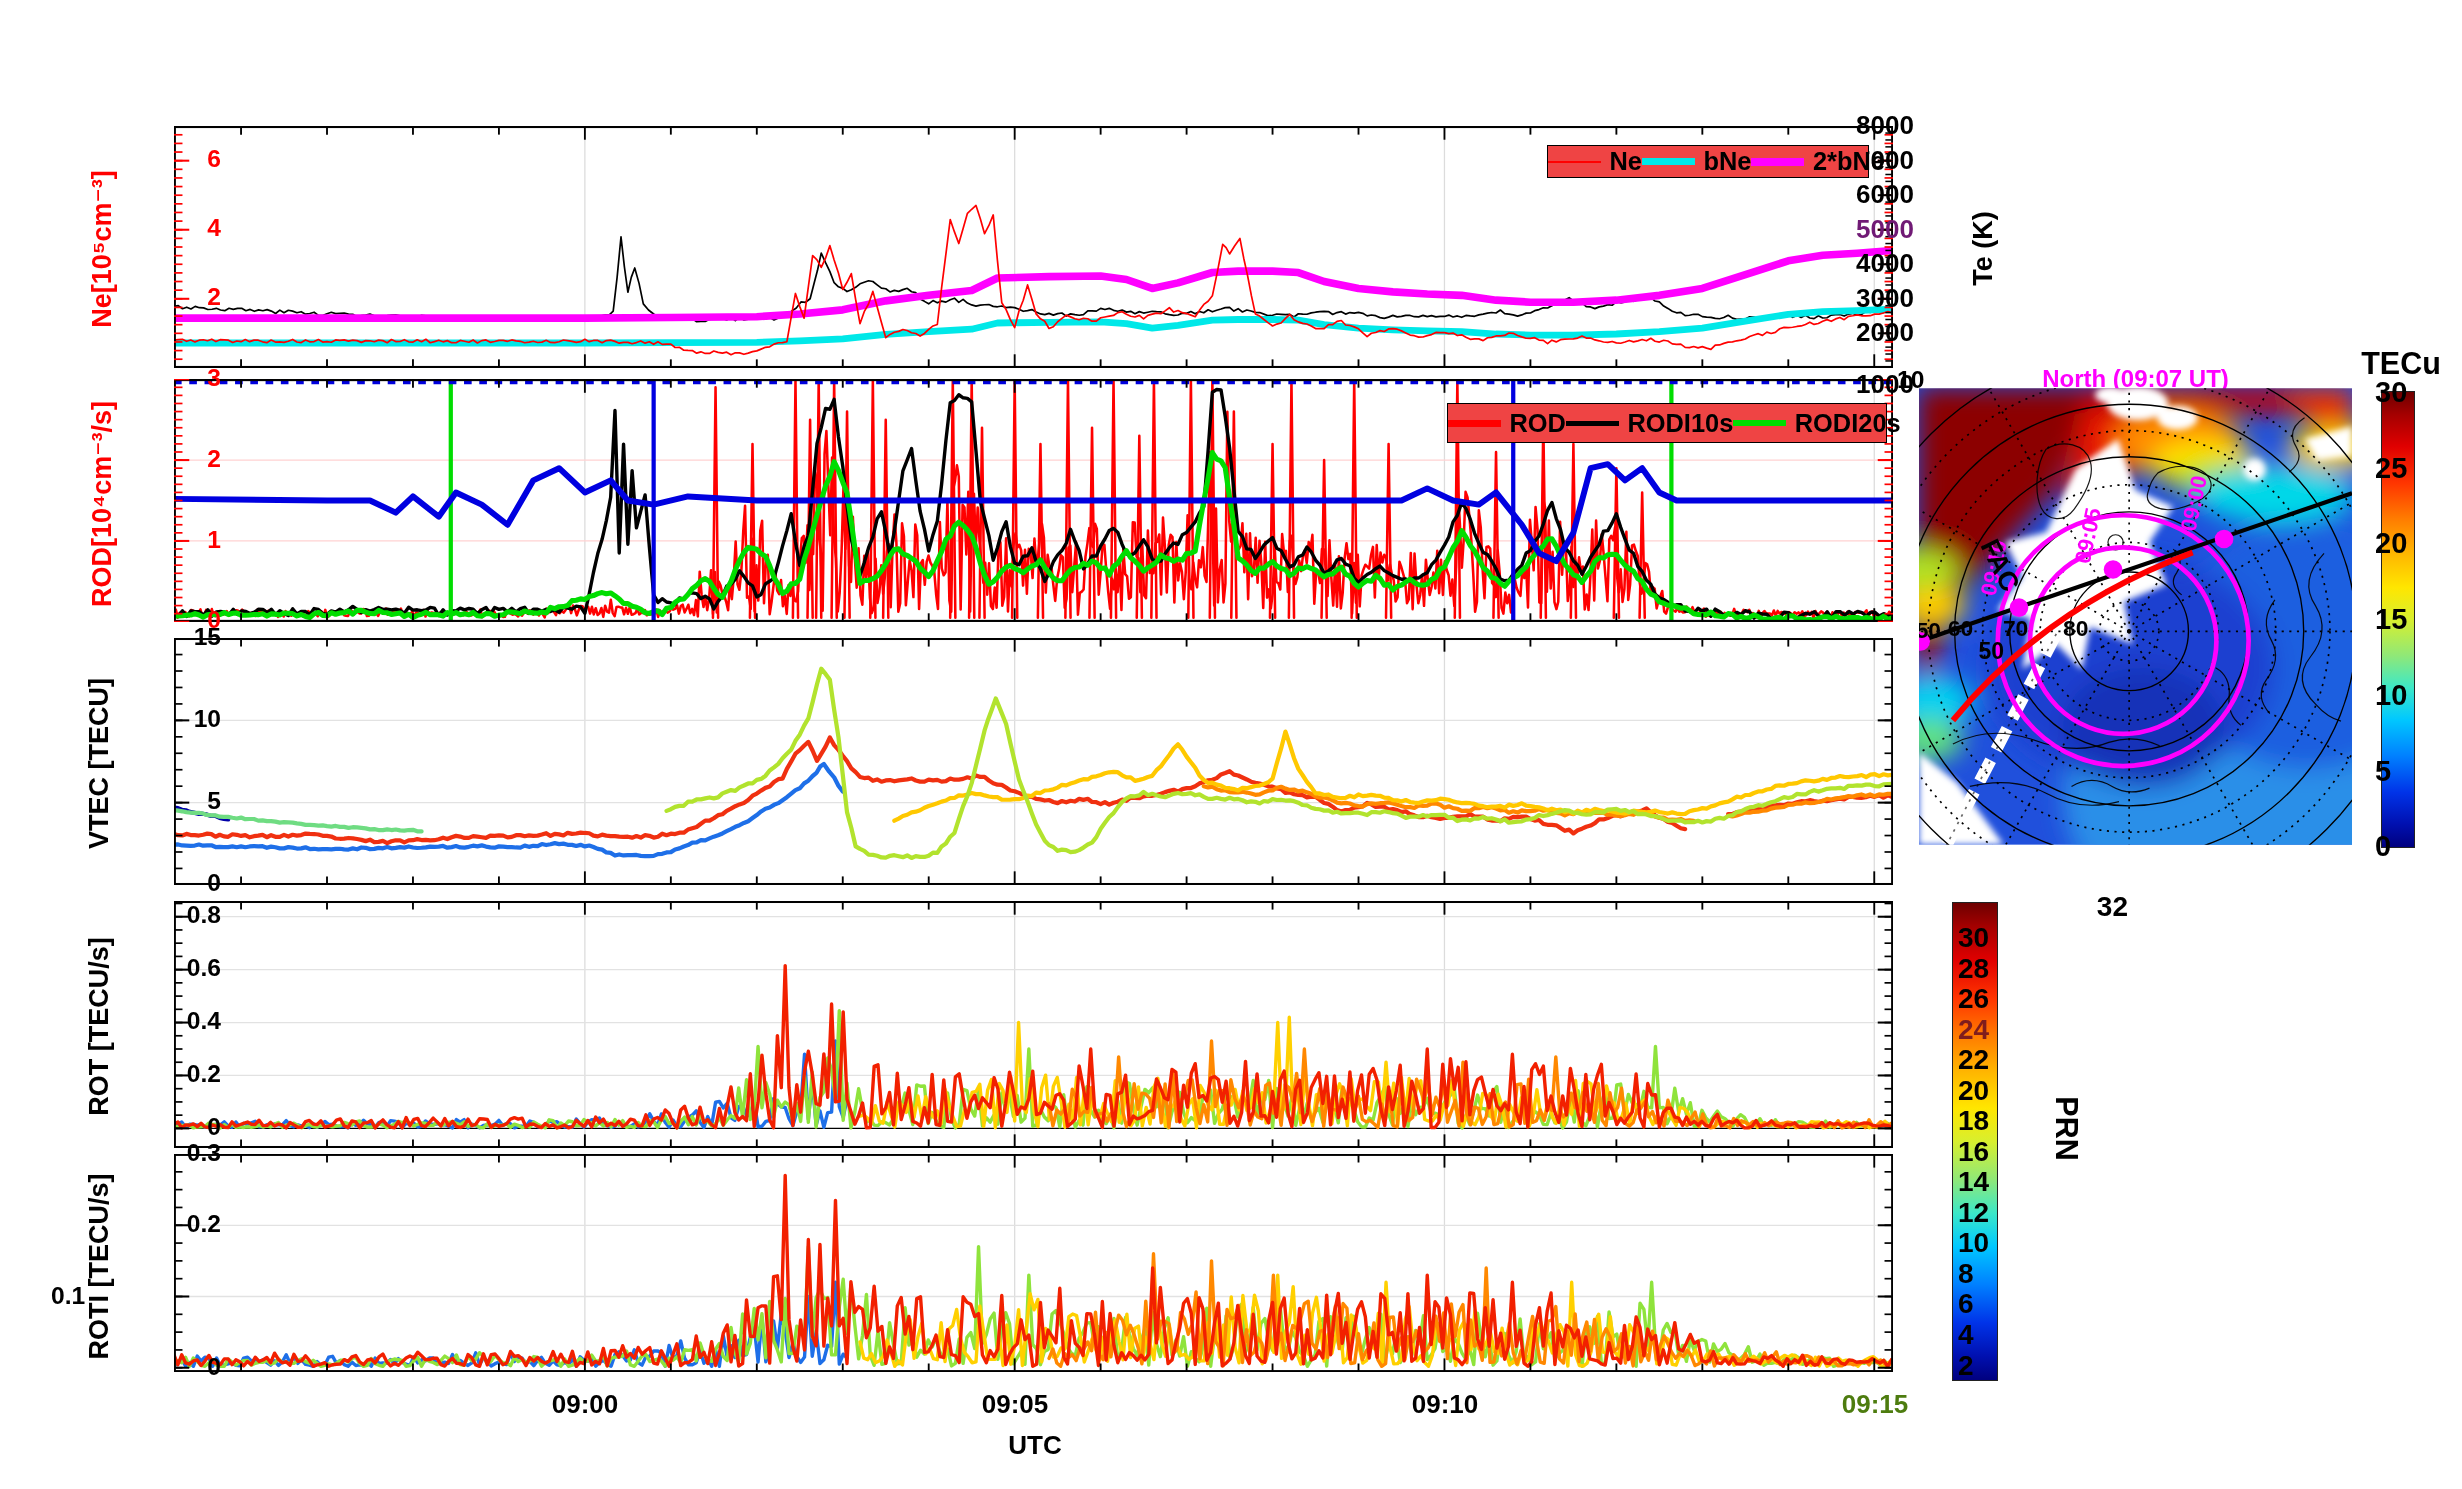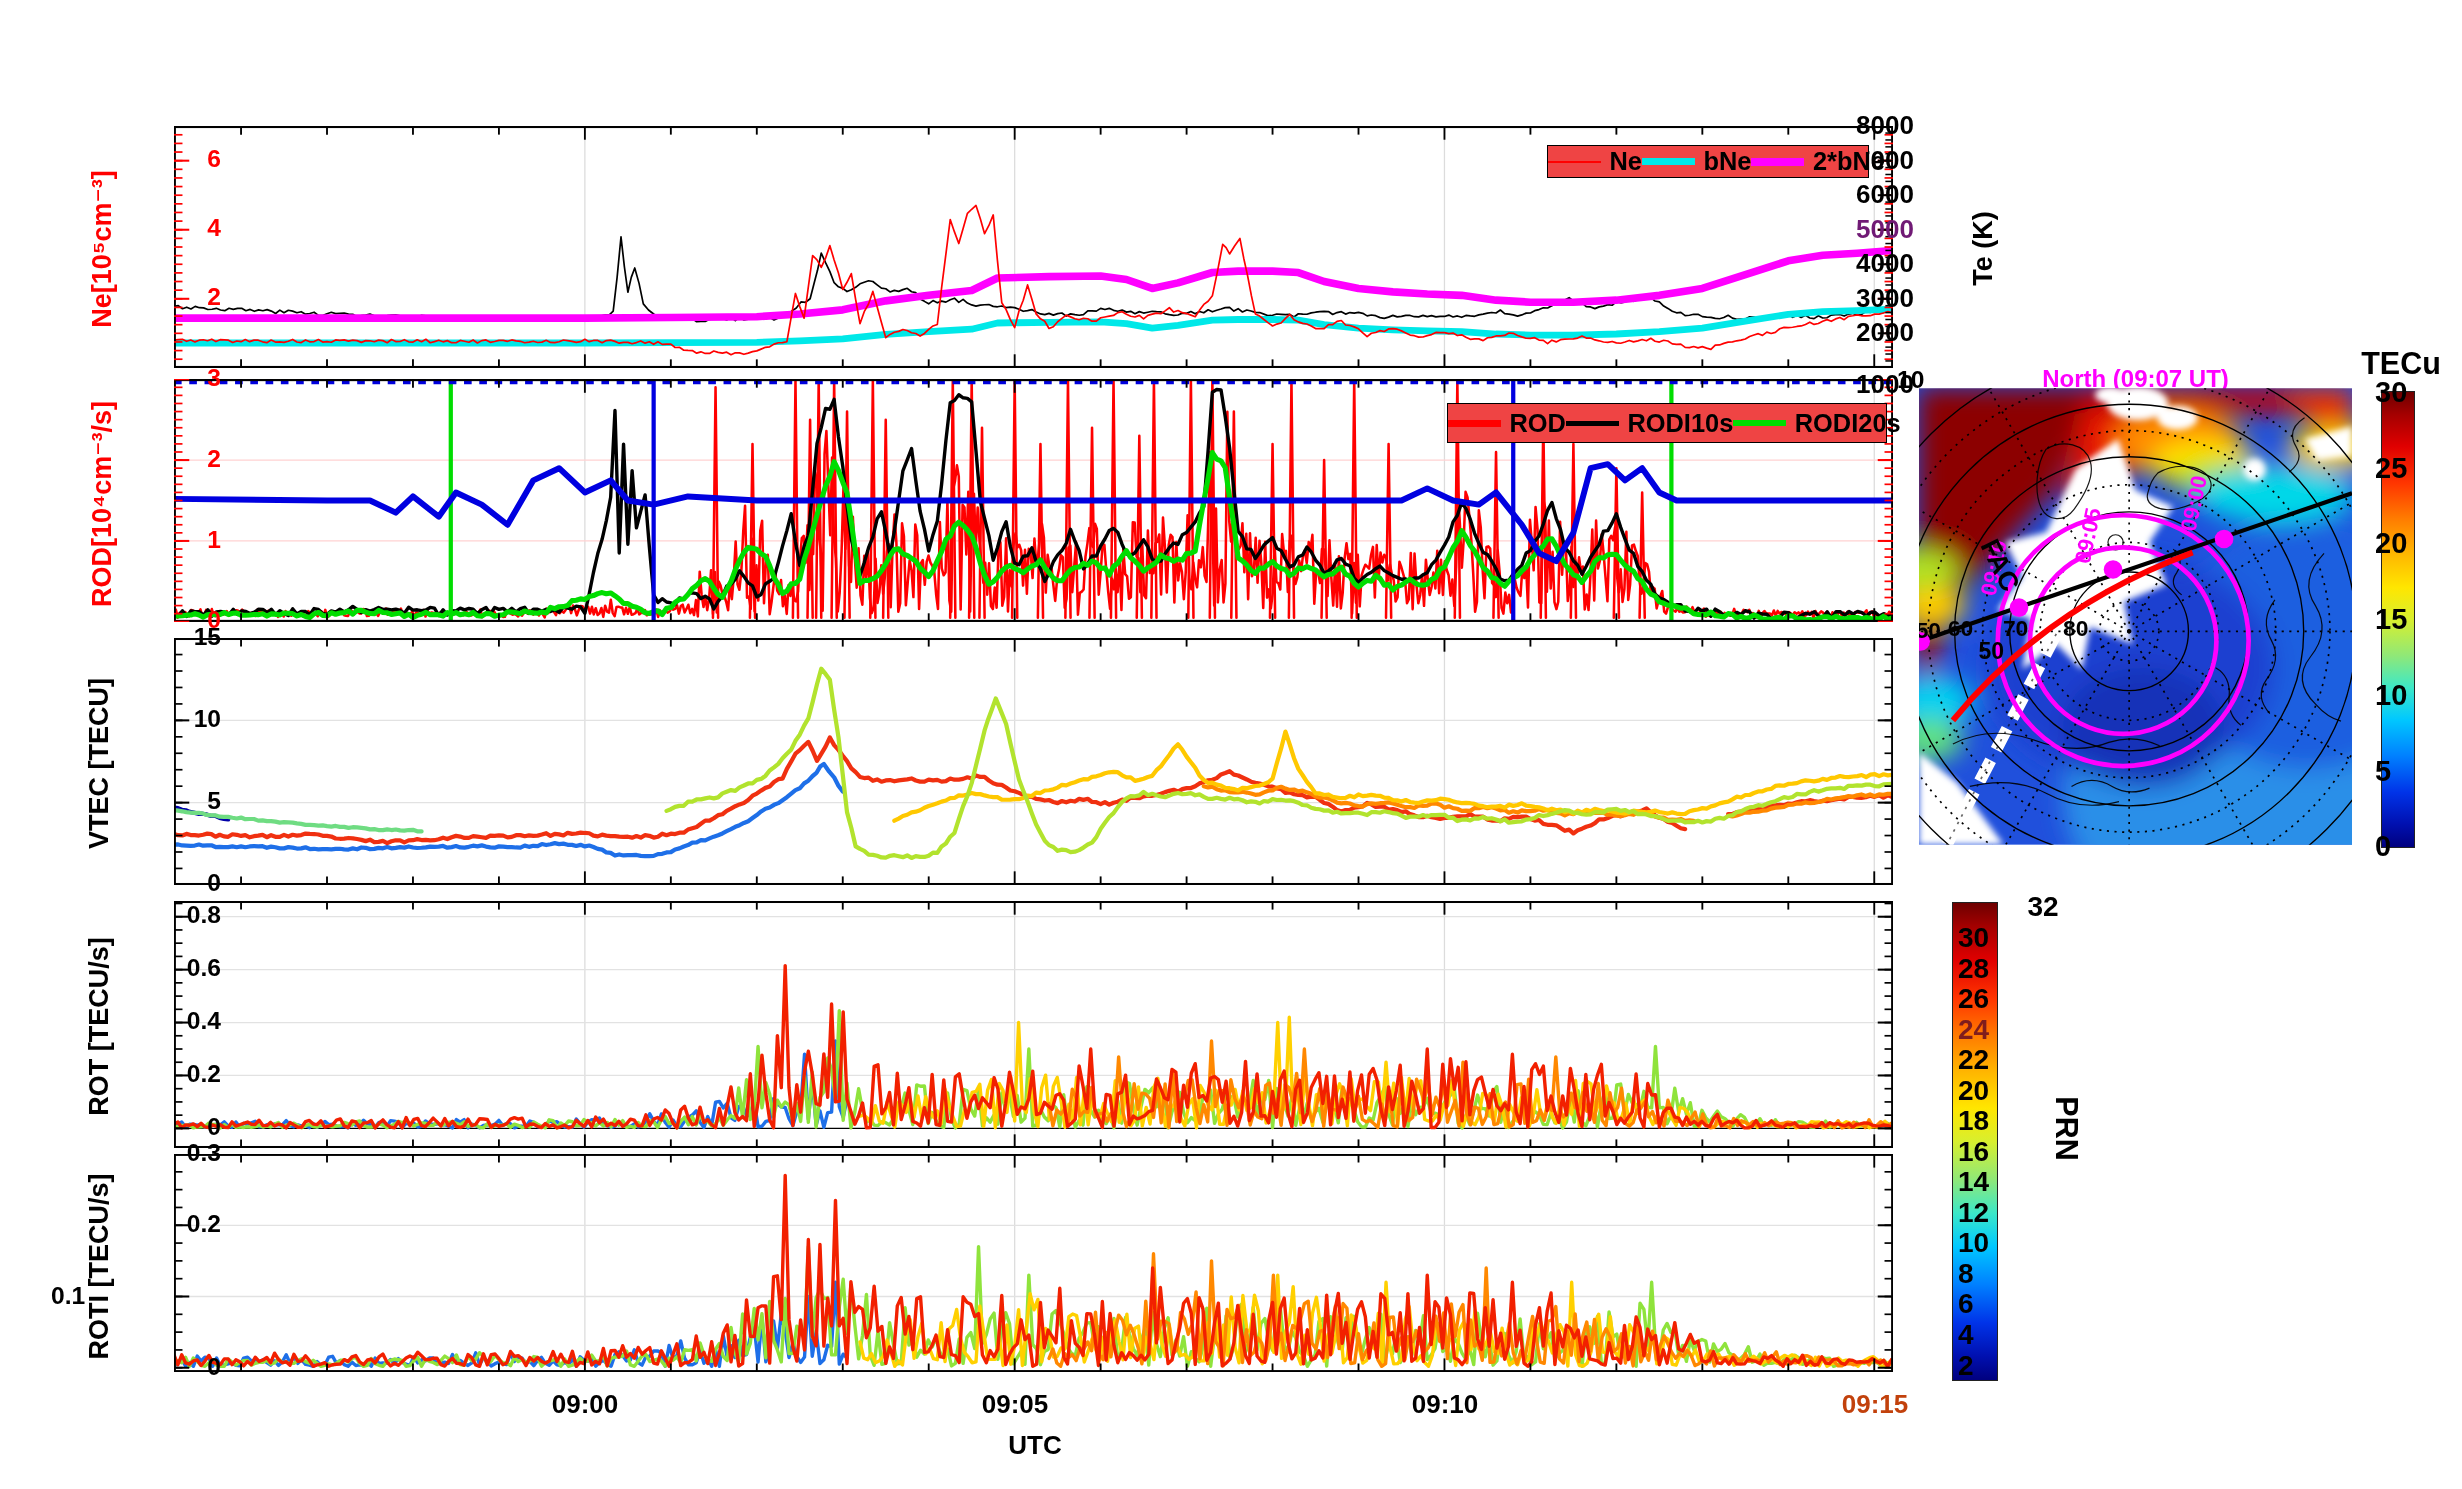--- a/index.html
+++ b/index.html
@@ -812,29 +812,29 @@
       <div class="abs tick" style="left: 51px; top: 1007px; width: 170px; text-align: right; color: rgb(0, 0, 0);">0.4</div>
       <div class="abs tick" style="left: 51px; top: 954px; width: 170px; text-align: right; color: rgb(0, 0, 0);">0.6</div>
       <div class="abs tick" style="left: 51px; top: 901px; width: 170px; text-align: right; color: rgb(0, 0, 0);">0.8</div>
       <div class="abs tick" style="left: 51px; top: 1353px; width: 170px; text-align: right; color: rgb(0, 0, 0);">0</div>
       <div class="abs tick" style="left: 51px; top: 1282px; width: 170px; text-align: left; color: rgb(0, 0, 0);">0.1</div>
       <div class="abs tick" style="left: 51px; top: 1210px; width: 170px; text-align: right; color: rgb(0, 0, 0);">0.2</div>
       <div class="abs tick" style="left: 51px; top: 1139px; width: 170px; text-align: right; color: rgb(0, 0, 0);">0.3</div>
       <div class="abs tick" style="left: 500px; top: 1389px; width: 170px; text-align: center; color: rgb(0, 0, 0); font-size: 26px;">09:00</div>
       <div class="abs tick" style="left: 930px; top: 1389px; width: 170px; text-align: center; color: rgb(0, 0, 0); font-size: 26px;">09:05</div>
       <div class="abs tick" style="left: 1360px; top: 1389px; width: 170px; text-align: center; color: rgb(0, 0, 0); font-size: 26px;">09:10</div>
-      <div class="abs tick" style="left: 1790px; top: 1389px; width: 170px; text-align: center; color: #c2410c; font-size: 26px;">09:15</div>
+      <div class="abs tick" style="left: 1790px; top: 1389px; width: 170px; text-align: center; color: #4d7c0f; font-size: 26px;">09:15</div>
       <div class="abs tick" style="left: 2375px; top: 376px; width: 170px; text-align: left; color: rgb(0, 0, 0); font-size: 29px;">30</div>
       <div class="abs tick" style="left: 2375px; top: 452px; width: 170px; text-align: left; color: rgb(0, 0, 0); font-size: 29px;">25</div>
       <div class="abs tick" style="left: 2375px; top: 527px; width: 170px; text-align: left; color: rgb(0, 0, 0); font-size: 29px;">20</div>
       <div class="abs tick" style="left: 2375px; top: 603px; width: 170px; text-align: left; color: rgb(0, 0, 0); font-size: 29px;">15</div>
       <div class="abs tick" style="left: 2375px; top: 679px; width: 170px; text-align: left; color: rgb(0, 0, 0); font-size: 29px;">10</div>
       <div class="abs tick" style="left: 2375px; top: 755px; width: 170px; text-align: left; color: rgb(0, 0, 0); font-size: 29px;">5</div>
       <div class="abs tick" style="left: 2375px; top: 830px; width: 170px; text-align: left; color: rgb(0, 0, 0); font-size: 29px;">0</div>
-      <div class="abs tick" style="left: 1958px; top: 891px; width: 170px; text-align: center; color: rgb(0, 0, 0); font-size: 28px;">32</div>
+      <div class="abs tick" style="left: 1958px; top: 891px; width: 170px; text-align: right; color: rgb(0, 0, 0); font-size: 28px;">32</div>
       <div class="abs tick" style="left: 1958px; top: 922px; width: 170px; text-align: left; color: rgb(0, 0, 0); font-size: 28px;">30</div>
       <div class="abs tick" style="left: 1958px; top: 953px; width: 170px; text-align: left; color: rgb(0, 0, 0); font-size: 28px;">28</div>
       <div class="abs tick" style="left: 1958px; top: 983px; width: 170px; text-align: left; color: rgb(0, 0, 0); font-size: 28px;">26</div>
       <div class="abs tick" style="left: 1958px; top: 1014px; width: 170px; text-align: left; color: #7f1d1d; font-size: 28px;">24</div>
       <div class="abs tick" style="left: 1958px; top: 1044px; width: 170px; text-align: left; color: rgb(0, 0, 0); font-size: 28px;">22</div>
       <div class="abs tick" style="left: 1958px; top: 1075px; width: 170px; text-align: left; color: rgb(0, 0, 0); font-size: 28px;">20</div>
       <div class="abs tick" style="left: 1958px; top: 1105px; width: 170px; text-align: left; color: rgb(0, 0, 0); font-size: 28px;">18</div>
       <div class="abs tick" style="left: 1958px; top: 1136px; width: 170px; text-align: left; color: rgb(0, 0, 0); font-size: 28px;">16</div>
       <div class="abs tick" style="left: 1958px; top: 1166px; width: 170px; text-align: left; color: rgb(0, 0, 0); font-size: 28px;">14</div>
       <div class="abs tick" style="left: 1958px; top: 1197px; width: 170px; text-align: left; color: rgb(0, 0, 0); font-size: 28px;">12</div>

